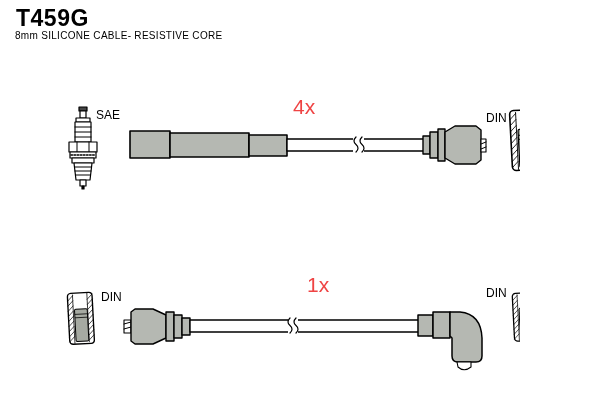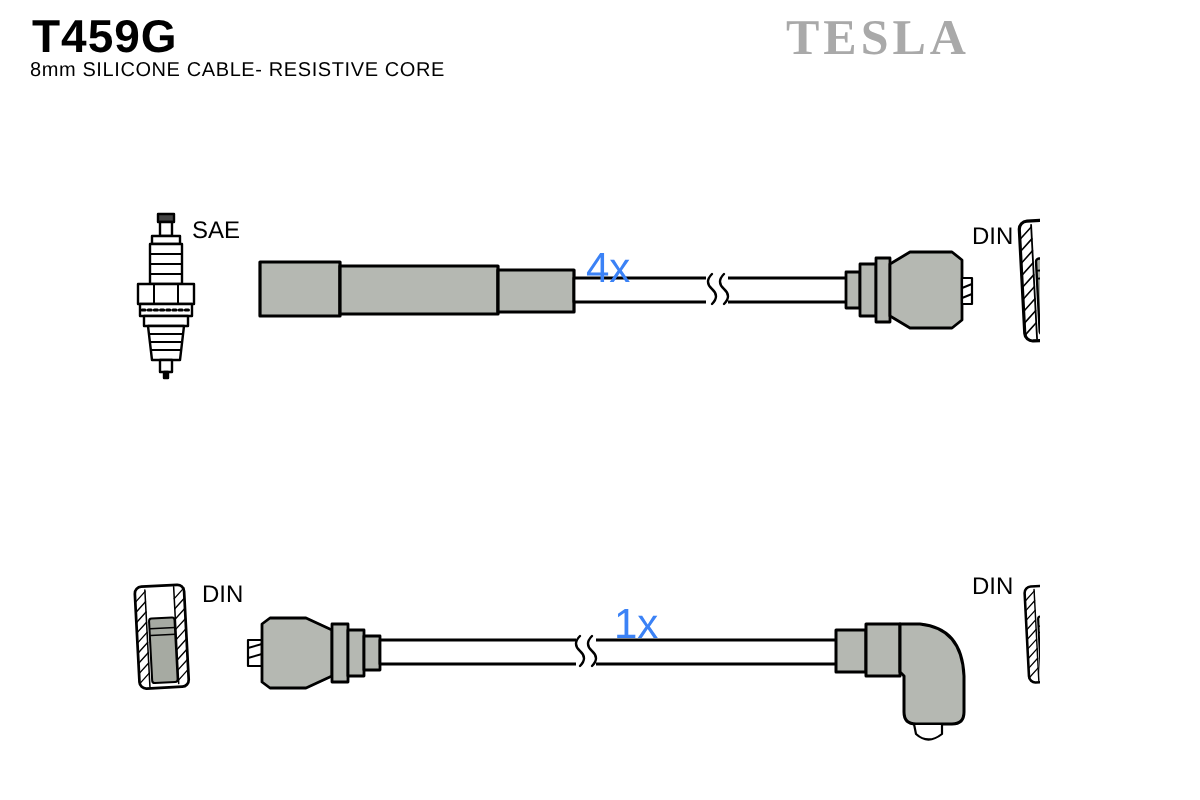--- a/index.html
+++ b/index.html
@@ -22,38 +22,37 @@
   .brand-logo{
     position:absolute;left:393px;top:6px;
     font-family:"Liberation Serif", serif;
     font-size:25px;font-weight:bold;color:#a9a9a9;
     letter-spacing:2px;
   }
   .lbl{
     position:absolute;color:#000;font-size:12px;
   }
   .qty{
-    position:absolute;color:#3b82f6;font-size:21px;margin-top:28px;
+    position:absolute;color:#ef4444;font-size:21px;
   }
   #sae-label{left:96px;top:108px;}
   #qty-top{left:293px;top:95px;}
   #din-label-top-right{left:486px;top:111px;}
   #din-label-bottom-left{left:101px;top:290px;}
   #qty-bottom{left:307px;top:273px;}
   #din-label-bottom-right{left:486px;top:286px;}
   svg.diagram{position:absolute;left:0;top:0;}
 </style>
 </head>
 <body>
 
 <div class="page">
 
   <div class="part-number">T459G</div>
   <div class="description">8mm SILICONE CABLE- RESISTIVE CORE</div>
-  <div class="brand-logo">TESLA</div>
 
   <svg class="diagram" width="600" height="400" viewBox="0 0 600 400" stroke-linejoin="round" stroke-linecap="round">
     <defs>
       <g id="dinIcon">
         <rect x="3" y="1" width="29" height="60" rx="4" fill="#ffffff" stroke="#000" stroke-width="1.6"></rect>
         <line x1="9" y1="3" x2="9" y2="60" stroke="#000" stroke-width="0.9"></line>
         <line x1="26" y1="2" x2="26" y2="59" stroke="#000" stroke-width="0.9"></line>
         <g stroke="#000" stroke-width="0.8">
           <line x1="3" y1="10" x2="9" y2="4"></line>
             <line x1="3" y1="16" x2="9" y2="10"></line>

